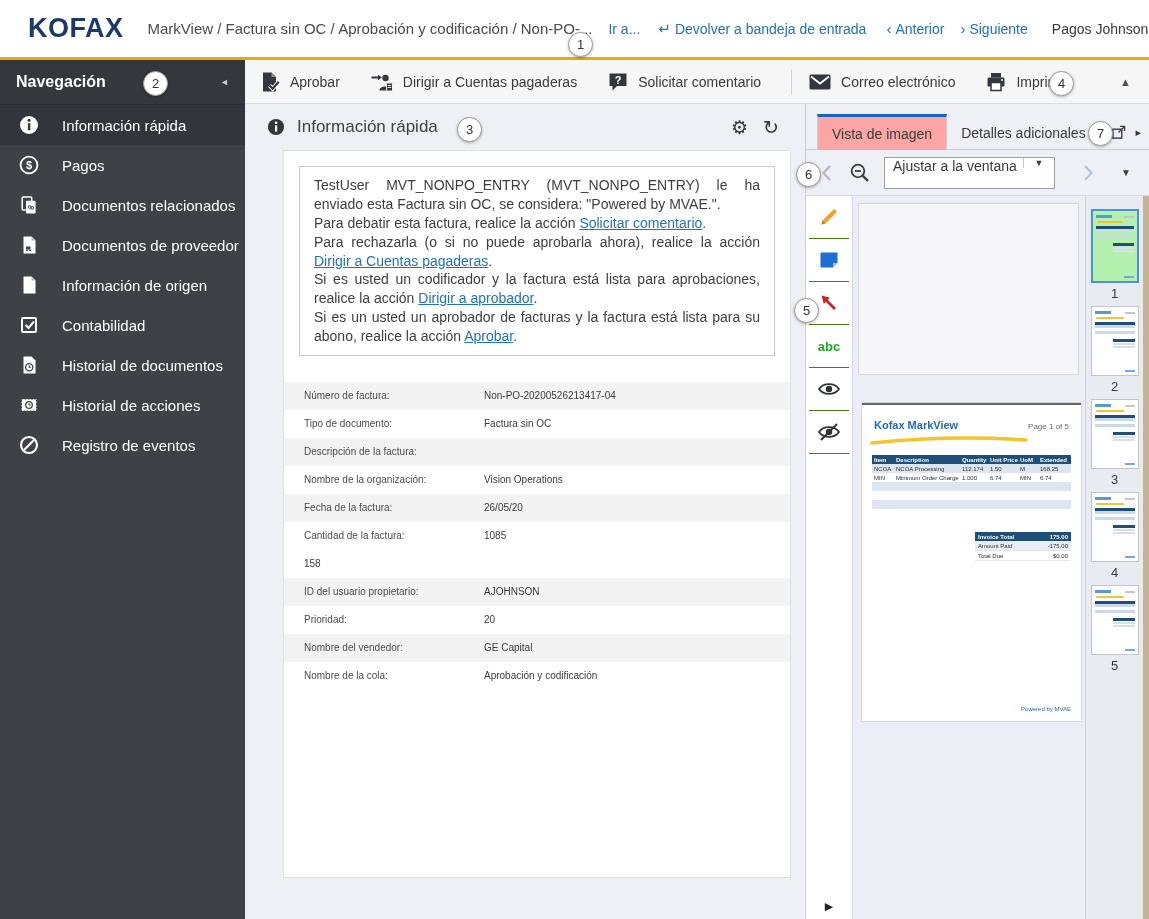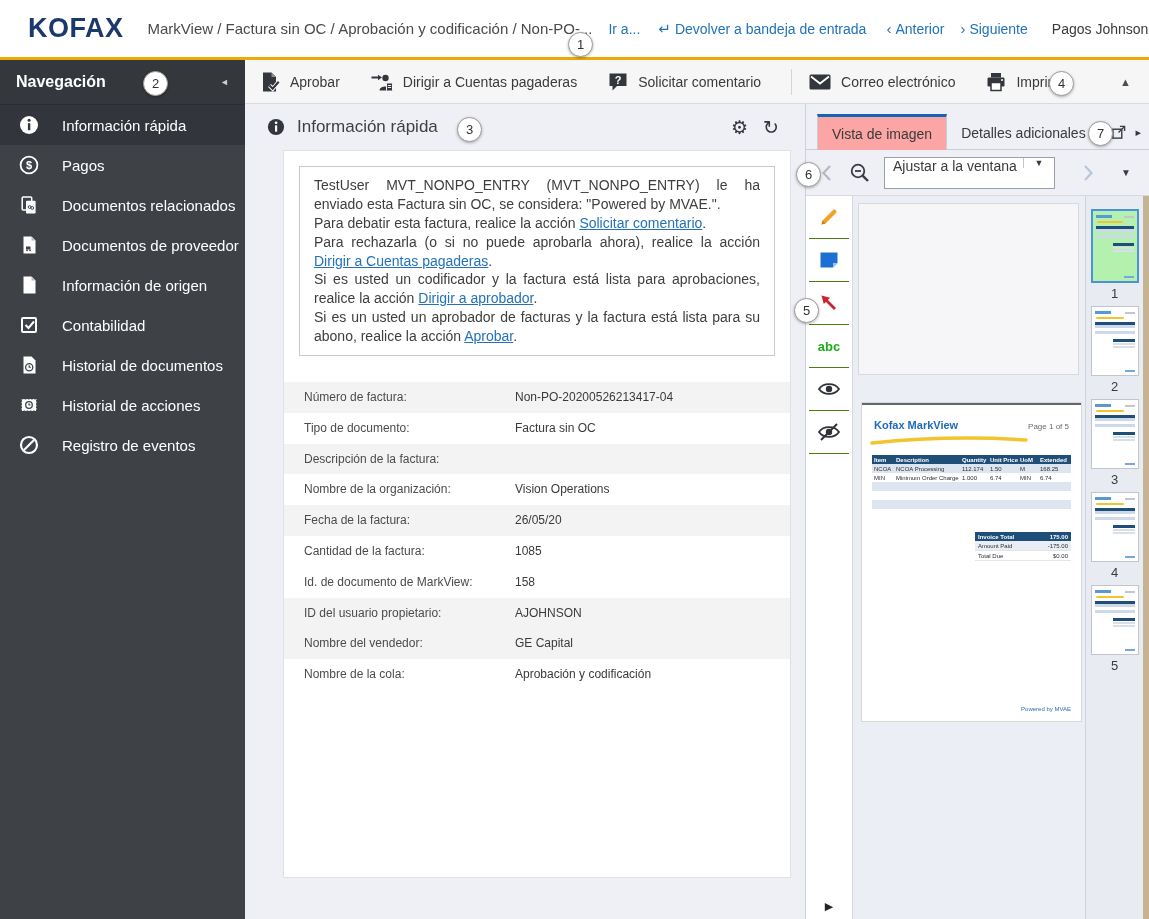--- a/index.html
+++ b/index.html
@@ -38,21 +38,21 @@
   .main{position:absolute;left:245px;top:104px;width:560px;height:815px;background:#eef0f5;}
   .main-header{height:46px;display:flex;align-items:center;padding:0 26px 0 22px;}
   .mh-title{font-size:17px;color:#3f3f42;margin-left:12px;}
   .mh-actions{margin-left:auto;display:flex;align-items:center;gap:15px;}
   .mh-glyph{font-size:19px;color:#33363d;cursor:pointer;line-height:1;}
   .card{position:absolute;left:16px;top:46px;width:508px;height:728px;background:#fff;border:1px solid #dfe1e6;box-sizing:border-box;overflow:hidden;margin-left:22px;}
   .msg-box{margin:15px;border:1px solid #c9c9c9;padding:9px 14px;font-size:14px;color:#3e3e3e;line-height:1.35;}
   .msg-line{text-align:justify;}
   .link{color:#2272b9;text-decoration:underline;cursor:pointer;}
   .fields{margin-top:26px;}
-  .field-row{display:flex;padding:7px 0 7px 20px;font-size:12px;line-height:1.4;align-items:flex-start;gap:31px;}
+  .field-row{display:flex;padding:7px 0 7px 20px;font-size:10px;line-height:1.4;align-items:flex-start;}
   .field-row.alt{background:#f3f3f4;}
   .field-label{width:180px;flex:0 0 180px;color:#4b4b4b;padding-right:10px;box-sizing:border-box;}
   .field-value{color:#3a3a3a;}
 
   
   .rightpanel{position:absolute;left:805px;top:104px;width:344px;height:815px;background:#eef0f5;border-left:1px solid #cdd0d8;box-sizing:border-box;}
   .tabbar{height:46px;display:flex;align-items:flex-end;border-bottom:1px solid #c9cdd6;box-sizing:border-box;}
   .tab{height:33px;display:flex;align-items:center;justify-content:center;font-size:14px;color:#3a3a3a;padding:0 14px;cursor:pointer;white-space:nowrap;}
   .tab.active{background:#fca5a5;border:1px solid #c9cdd6;border-bottom:none;border-top:3px solid #1464ba;height:36px;box-sizing:border-box;margin-left:11px;margin-bottom:-1px;}
   .tab-extras{margin-left:auto;display:flex;align-items:center;gap:9px;padding:0 8px 9px 0;}
@@ -340,26 +340,29 @@
           </div>
           <div class="field-row alt">
             <div class="field-label">Fecha de la factura:</div>
             <div class="field-value">26/05/20</div>
           </div>
           <div class="field-row">
             <div class="field-label">Cantidad de la factura:</div>
             <div class="field-value">1085</div>
           </div>
           <div class="field-row">
-            <div class="field-label">Id. de documento de MarkView:</div>
             <div class="field-value">158</div>
           </div>
           <div class="field-row alt">
             <div class="field-label">ID del usuario propietario:</div>
             <div class="field-value">AJOHNSON</div>
+          </div>
+          <div class="field-row">
+            <div class="field-label">Prioridad:</div>
+            <div class="field-value">20</div>
           </div>
           <div class="field-row alt">
             <div class="field-label">Nombre del vendedor:</div>
             <div class="field-value">GE Capital</div>
           </div>
           <div class="field-row">
             <div class="field-label">Nombre de la cola:</div>
             <div class="field-value">Aprobación y codificación</div>
           </div>
         </div>

